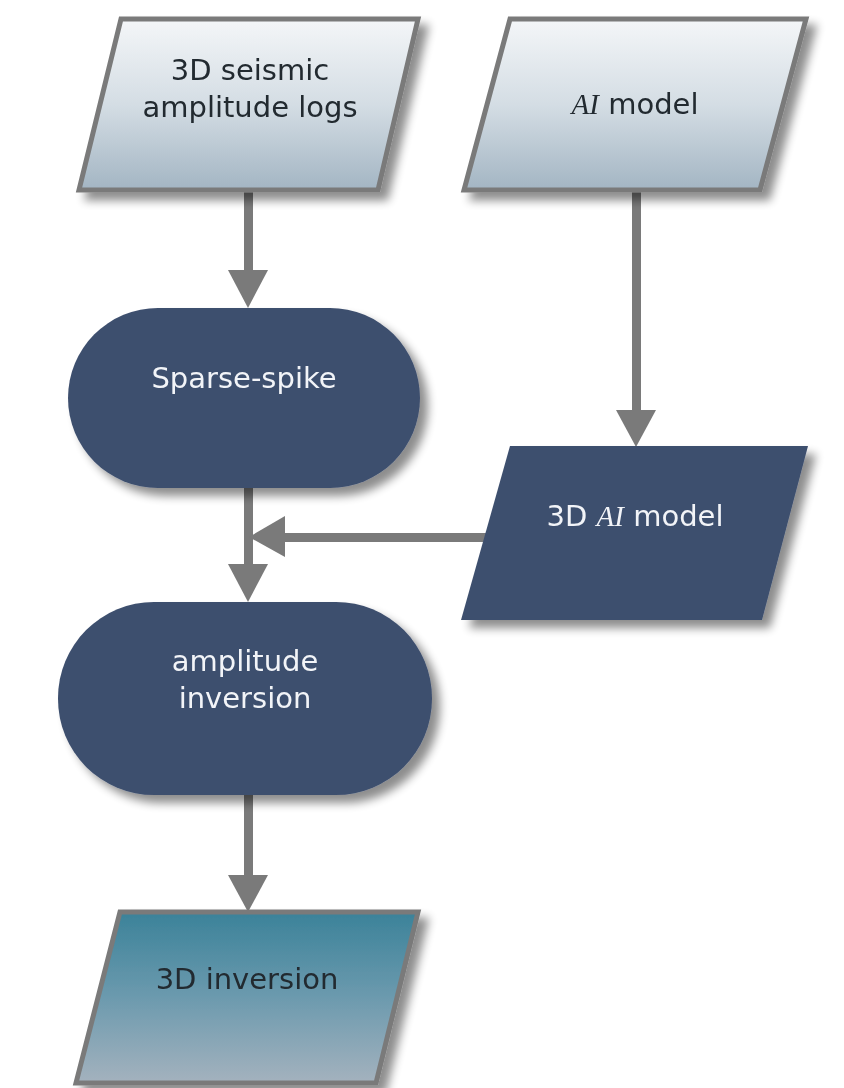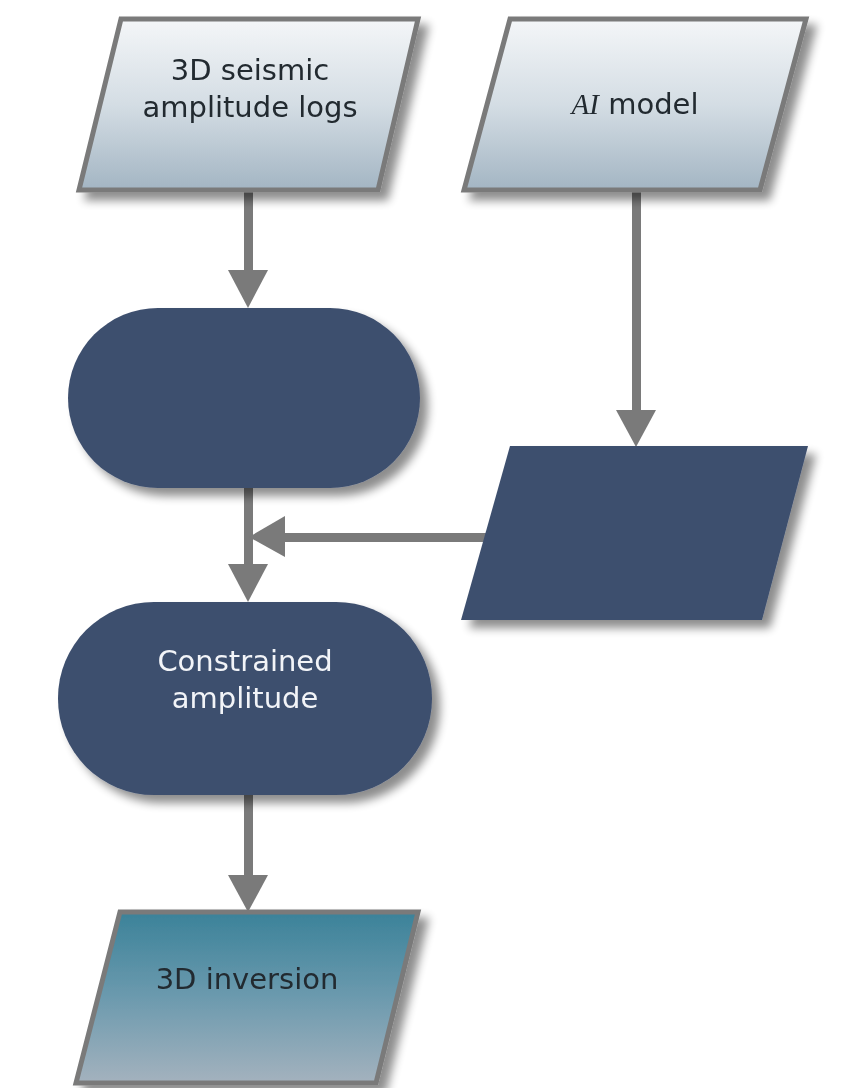--- a/index.html
+++ b/index.html
@@ -68,25 +68,27 @@
 <div class="label dark" style="left:100px; top:52px; width:300px;">
   <div>3D seismic</div>
   <div>amplitude logs</div>
 </div>
 
 <div class="label dark" style="left:485px; top:86px; width:300px;">
   <i>AI</i><span style="white-space:pre"> model</span>
 </div>
 
 <div class="label light" style="left:68px; top:360px; width:352px;">
+  <div>Sparse-spike</div>
 </div>
 
 <div class="label light" style="left:485px; top:498px; width:300px;">
+  <div style="white-space:pre"><span>3D </span><i>AI</i><span> model</span></div>
 </div>
 
 <div class="label light" style="left:58px; top:643px; width:374px;">
-  <div>Constrained</div>
   <div>amplitude</div>
+  <div>inversion</div>
 </div>
 
 <div class="label dark" style="left:97px; top:961px; width:300px;">
   <div>3D inversion</div>
 </div>
 
 </body></html>

